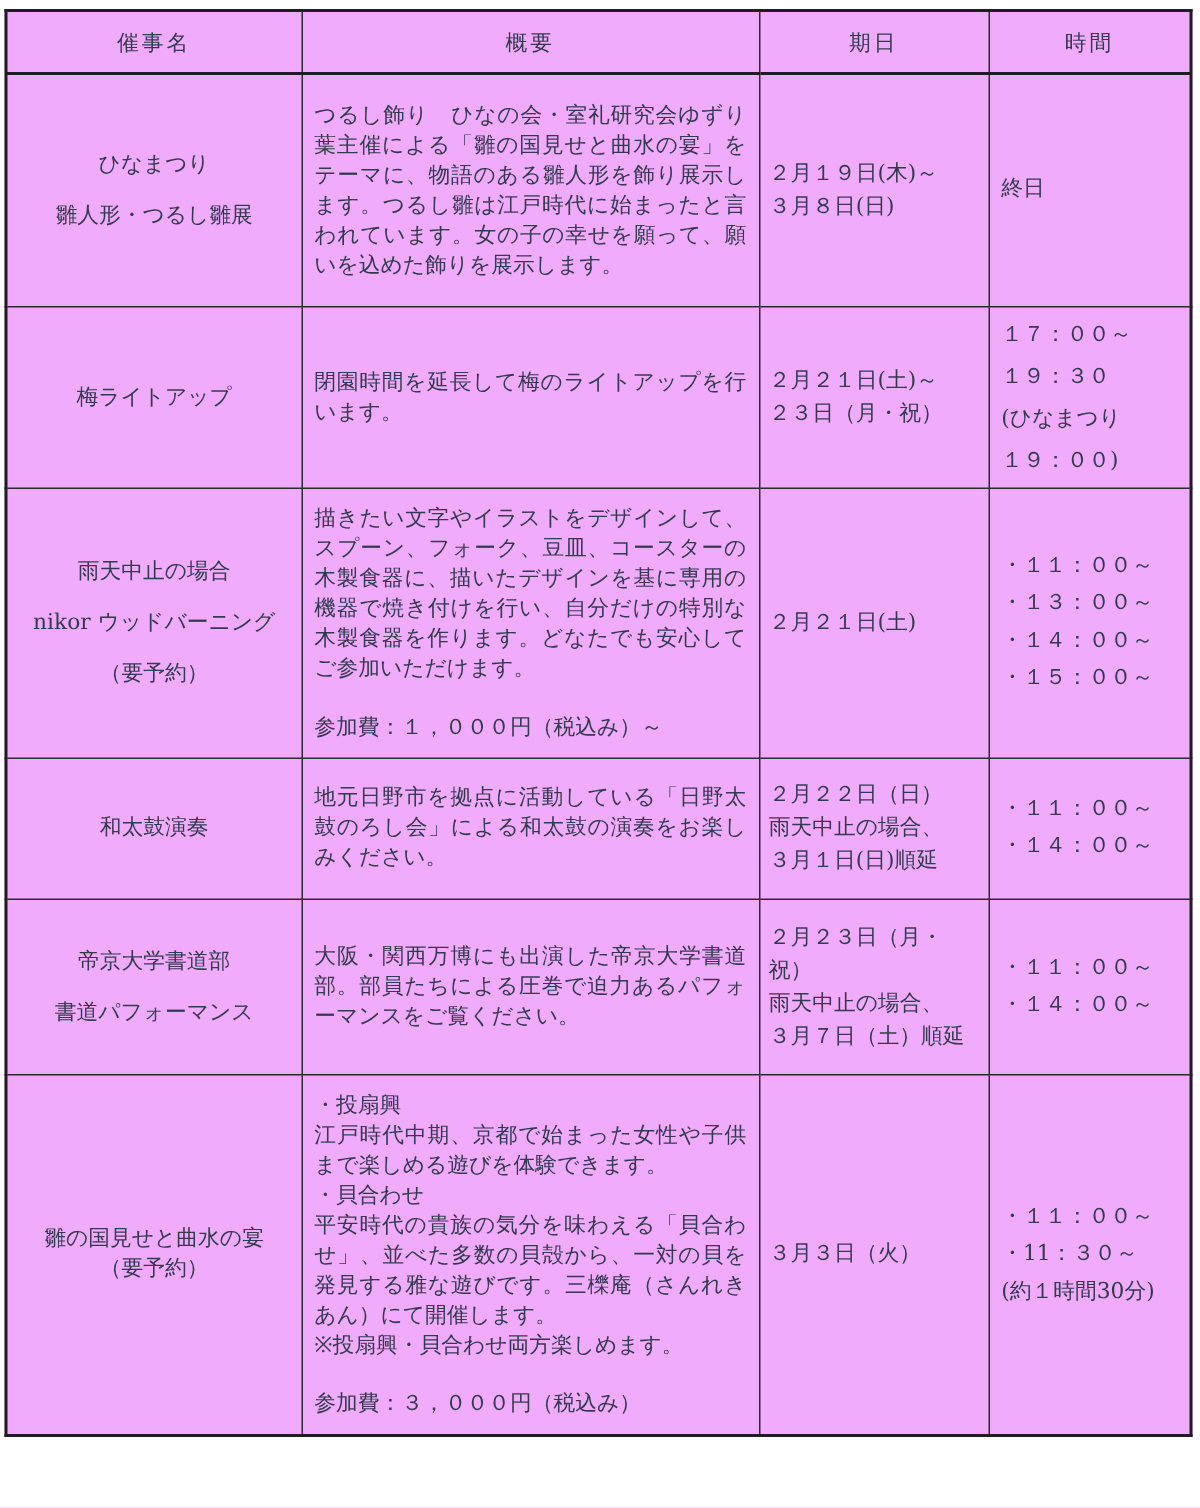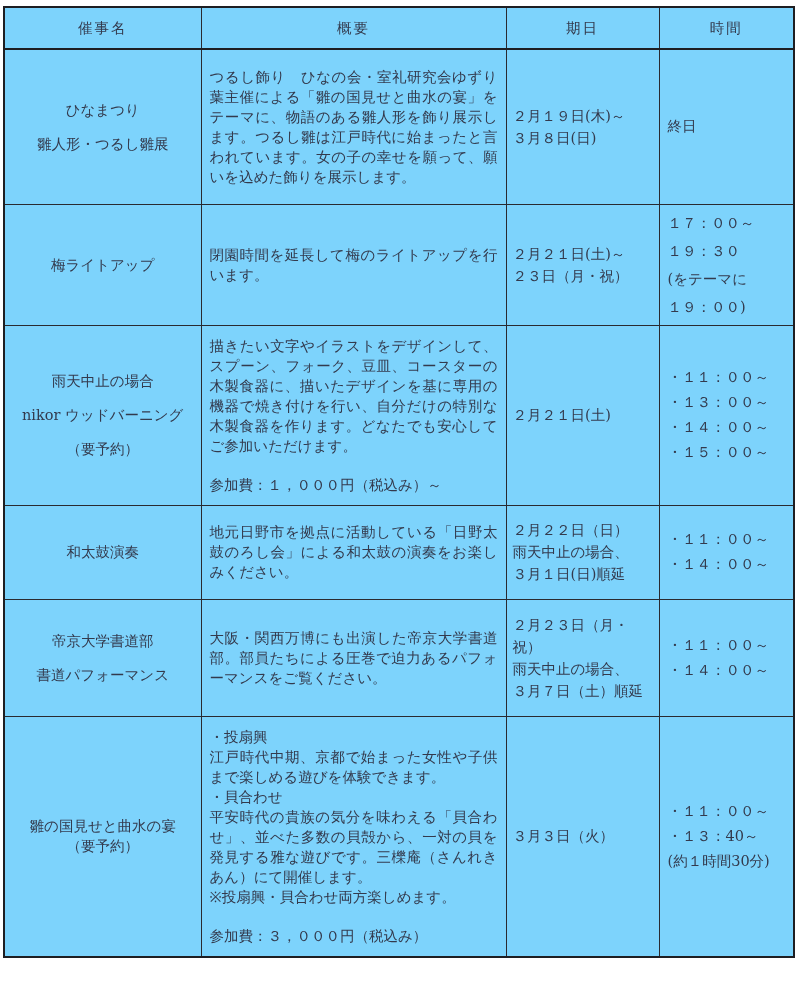--- a/index.html
+++ b/index.html
@@ -14,21 +14,21 @@
     box-sizing: border-box;
     padding: 6px 3px 5px 3px;
     background: #ffffff;
     font-family: "DejaVu Serif", "Liberation Serif", serif;
   }
   table.event-table {
     border-collapse: collapse;
     table-layout: fixed;
     width: 790px;
     border: 2px solid #1e1e22;
-    background: #7dd3fc;
+    background: #f0abfc;
   }
   col.c-name { width: 197px; }
   col.c-desc { width: 305px; }
   col.c-date { width: 153px; }
   col.c-time { width: 135px; }
 
   th, td {
     border: 1px solid #2a2a30;
     color: #333a4d;
     vertical-align: middle;
@@ -127,21 +127,21 @@
           <td class="desc-cell">
             <div class="desc-par">閉園時間を延長して梅のライトアップを行います。</div>
           </td>
           <td class="date-cell gap">
             <div class="date-line">２月２１日(土)～</div>
             <div class="date-line">２３日（月・祝）</div>
           </td>
           <td class="time-cell">
             <div class="time-line">１７：００～</div>
             <div class="time-line">１９：３０</div>
-            <div class="time-line">(をテーマに</div>
+            <div class="time-line">(ひなまつり</div>
             <div class="time-line">１９：００)</div>
           </td>
         </tr>
         <tr class="row-3">
           <td class="name-cell">
             <div class="name-line gap">雨天中止の場合</div>
             <div class="name-line gap">nikor ウッドバーニング</div>
             <div class="name-line gap">（要予約）</div>
           </td>
           <td class="desc-cell">
@@ -204,19 +204,19 @@
 ・貝合わせ
 平安時代の貴族の気分を味わえる「貝合わせ」、並べた多数の貝殻から、一対の貝を発見する雅な遊びです。三櫟庵（さんれきあん）にて開催します。
 ※投扇興・貝合わせ両方楽しめます。</div>
             <div class="desc-par">参加費：３，０００円（税込み）</div>
           </td>
           <td class="date-cell">
             <div class="date-line">３月３日（火）</div>
           </td>
           <td class="time-cell">
             <div class="time-line">・１１：００～</div>
-            <div class="time-line">・１３：40～</div>
+            <div class="time-line">・11：３０～</div>
             <div class="time-line">(約１時間30分)</div>
           </td>
         </tr>
       </tbody>
   </table>
 </div>
 
 </body></html>

